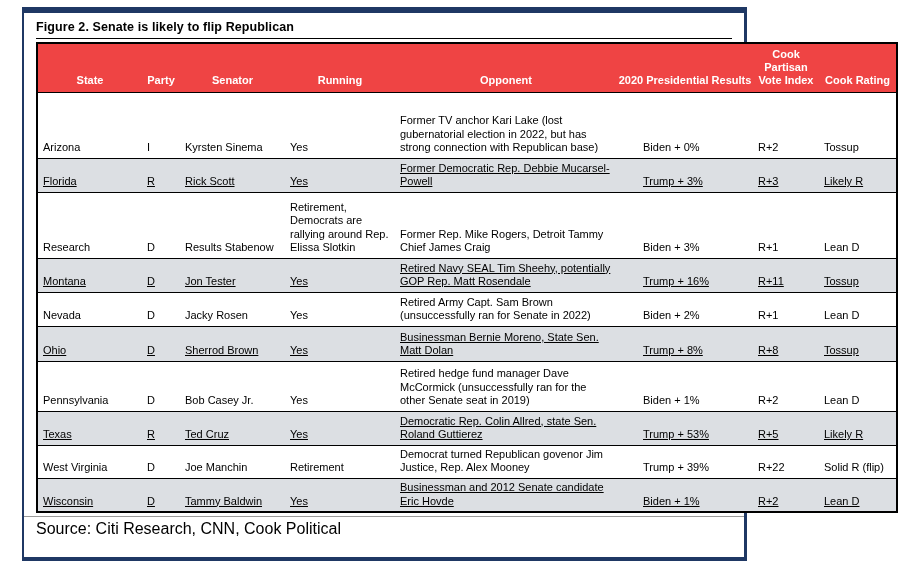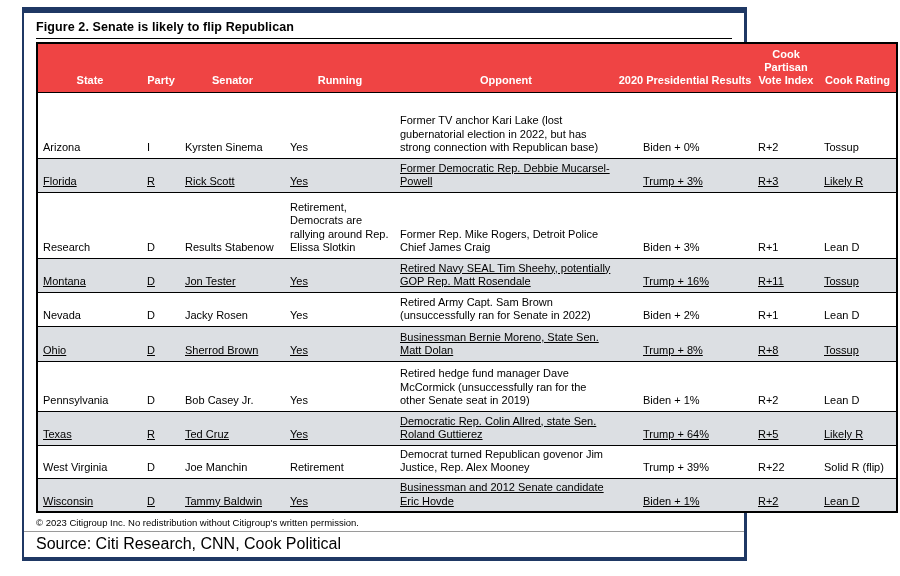--- a/index.html
+++ b/index.html
@@ -96,21 +96,21 @@
         <td>Former Democratic Rep. Debbie Mucarsel-Powell</td>
         <td class="results">Trump + 3%</td>
         <td>R+3</td>
         <td>Likely R</td>
       </tr>
       <tr class="h66">
         <td>Research</td>
         <td>D</td>
         <td>Results Stabenow</td>
         <td>Retirement, Democrats are rallying around Rep. Elissa Slotkin</td>
-        <td>Former Rep. Mike Rogers, Detroit Police Chief James Craig</td>
+        <td>Former Rep. Mike Rogers, Detroit Tammy Chief James Craig</td>
         <td class="results">Biden + 3%</td>
         <td>R+1</td>
         <td>Lean D</td>
       </tr>
       <tr class="alt h34">
         <td>Montana</td>
         <td>D</td>
         <td>Jon Tester</td>
         <td>Yes</td>
         <td>Retired Navy SEAL Tim Sheehy, potentially GOP Rep. Matt Rosendale</td>
@@ -147,21 +147,21 @@
         <td class="results">Biden + 1%</td>
         <td>R+2</td>
         <td>Lean D</td>
       </tr>
       <tr class="alt h34">
         <td>Texas</td>
         <td>R</td>
         <td>Ted Cruz</td>
         <td>Yes</td>
         <td>Democratic Rep. Colin Allred, state Sen. Roland Guttierez</td>
-        <td class="results">Trump + 64%</td>
+        <td class="results">Trump + 53%</td>
         <td>R+5</td>
         <td>Likely R</td>
       </tr>
       <tr class="h33">
         <td>West Virginia</td>
         <td>D</td>
         <td>Joe Manchin</td>
         <td>Retirement</td>
         <td>Democrat turned Republican govenor Jim Justice, Rep. Alex Mooney</td>
         <td class="results">Trump + 39%</td>
@@ -174,16 +174,15 @@
         <td>Tammy Baldwin</td>
         <td>Yes</td>
         <td>Businessman and 2012 Senate candidate Eric Hovde</td>
         <td class="results">Biden + 1%</td>
         <td>R+2</td>
         <td>Lean D</td>
       </tr>
     </tbody>
   </table>
 
-  <div class="copyright">© 2023 Citigroup Inc. No redistribution without Citigroup's written permission.</div>
   <div class="footer-sep"></div>
   <div class="source">Source: Citi Research, CNN, Cook Political</div>
 </div>
 
 </body></html>

